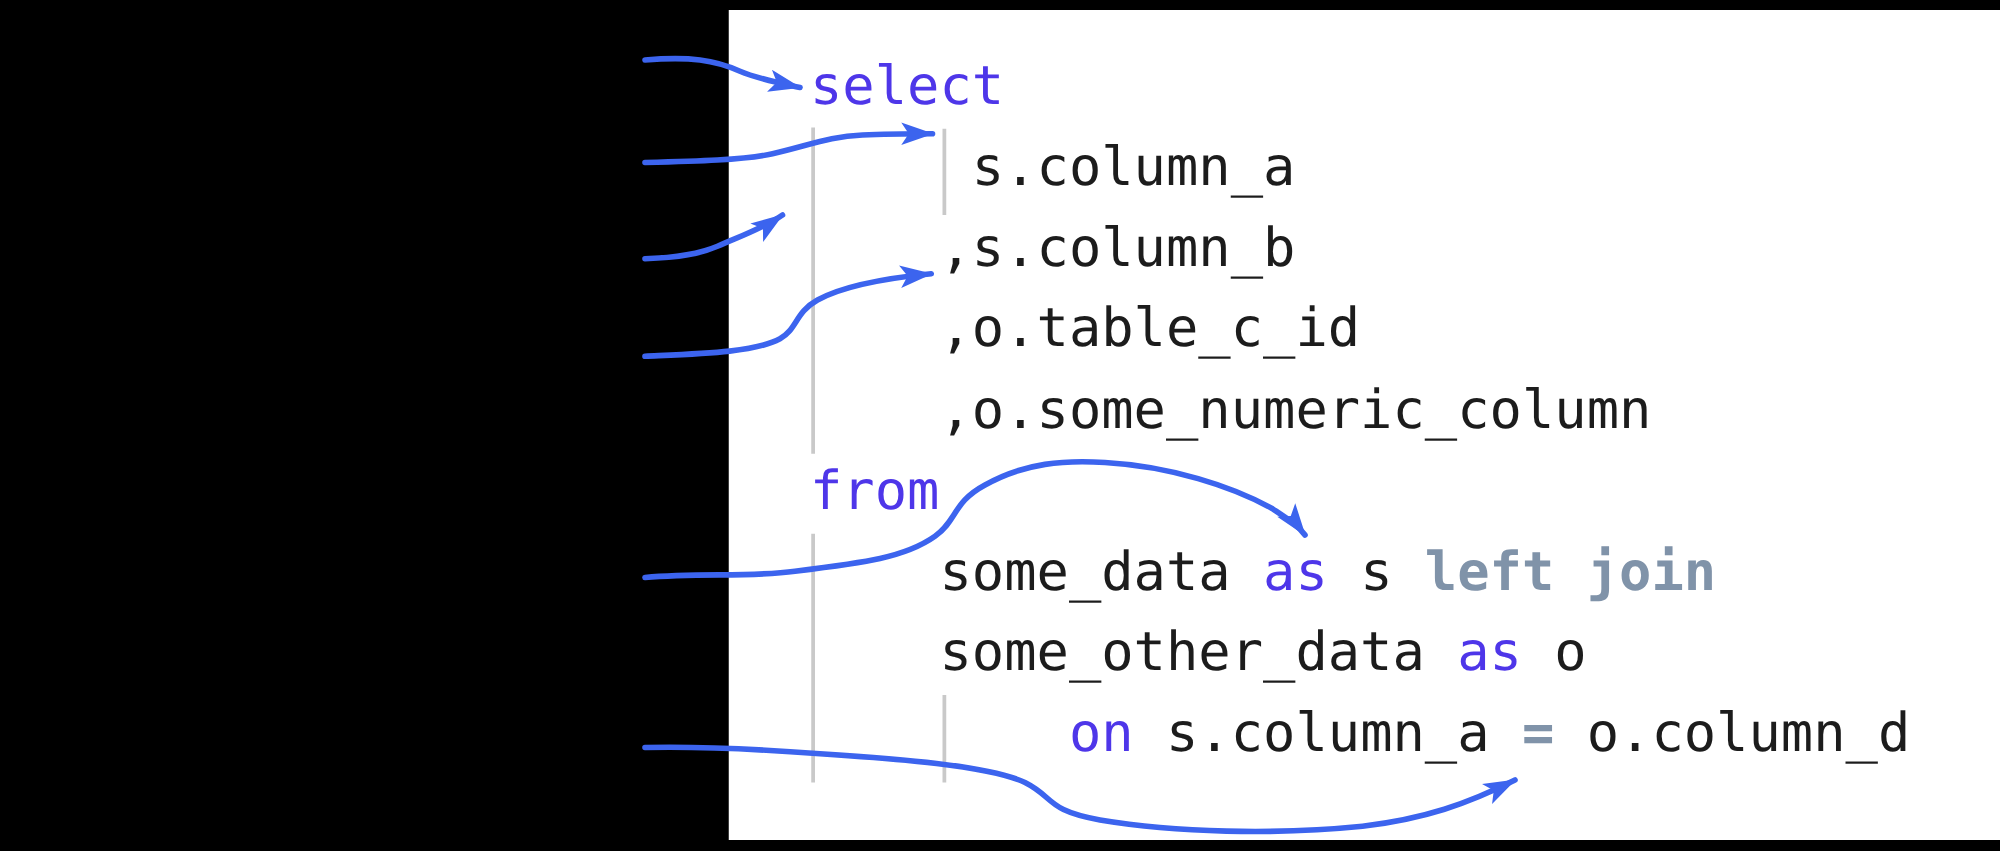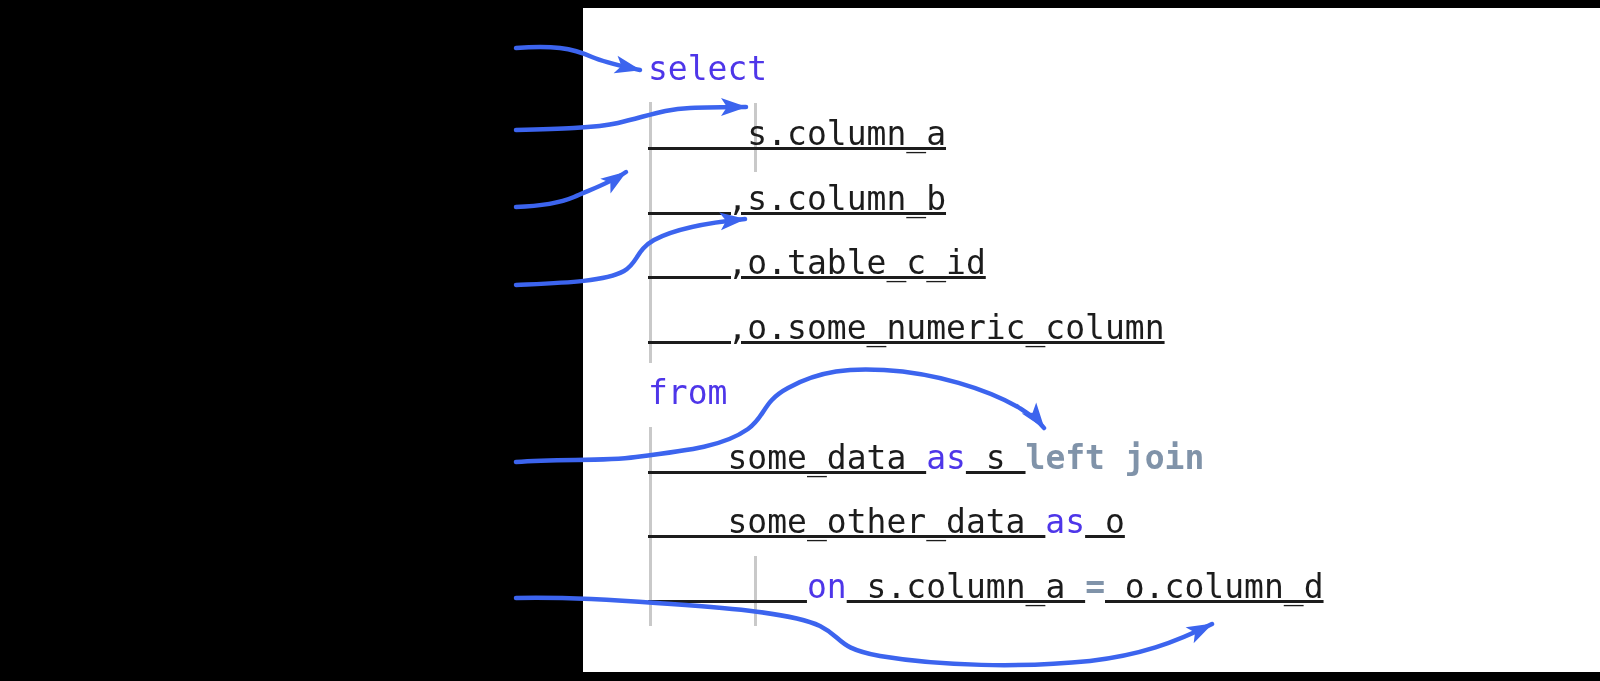--- a/index.html
+++ b/index.html
@@ -12,32 +12,32 @@
   }
   .editor-panel{
     position:absolute;
     left:583px; top:8px;
     width:1017px; height:664px;
     background:var(--panel-bg,#fff);
   }
   .code-block{
     position:absolute;
     left:65px; top:29px;
-    font-size:33px;
+    font-size:43px;
     line-height:64.75px;
     font-weight:500;
     white-space:pre;
     color:var(--ident,#1c1c1c);
     letter-spacing:0;
   }
   .code-line{white-space:pre;}
   .tok{white-space:pre;}
   .tok.kw{color:var(--kw,#4e36e9);}
   .tok.mut{color:var(--mut,#8093a9);font-weight:bold;}
-  .tok.id{color:var(--ident,#1c1c1c);text-decoration:underline;}
+  .tok.id{color:var(--ident,#1c1c1c);}
   .indent-guide{
     position:absolute;
     width:3px;
     background:var(--guide,#c9c9c9);
   }
   #guide-l1-a{left:66px; top:94px;  height:261px;}
   #guide-l1-b{left:66px; top:419px; height:199px;}
   #guide-l2-a{left:171px;top:95px;  height:69px;}
   #guide-l2-b{left:171px;top:548px; height:70px;}
   .arrow-overlay{

